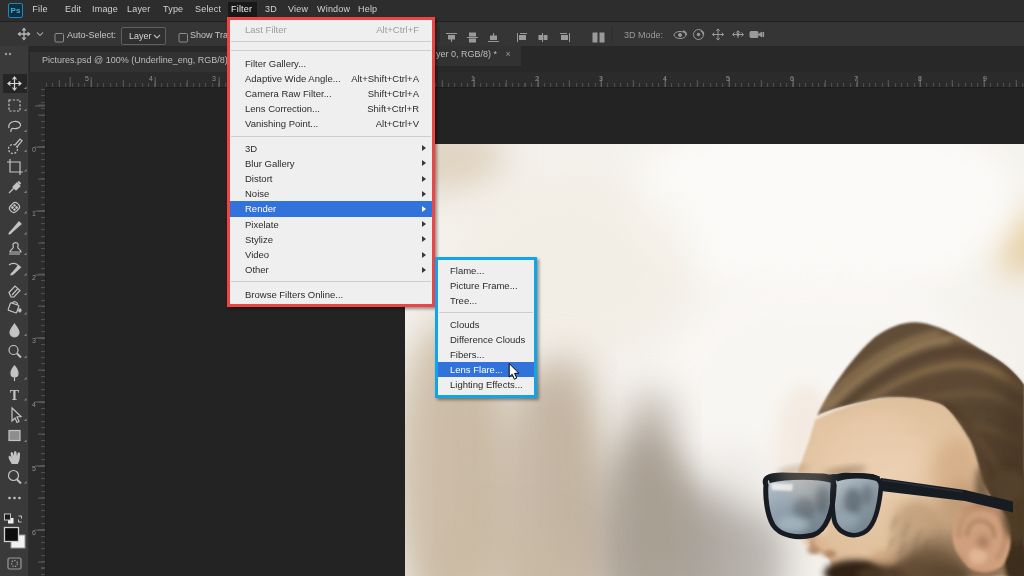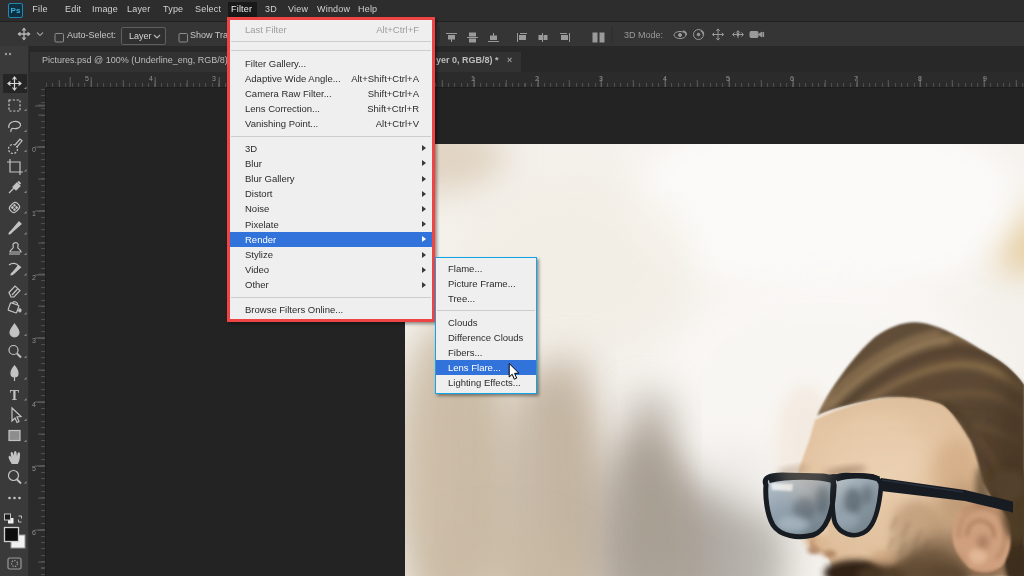--- a/index.html
+++ b/index.html
@@ -21,22 +21,22 @@
   #layerdd{position:absolute;left:121px;top:5px;width:43px;height:16px;background:#303030;
      border:1px solid #5f5f5f;border-radius:2px;color:#d5d5d5;font-size:9px;line-height:16px;}
   
   #toolbar{left:0;top:46px;width:29px;height:530px;background:#3a3a3a;
      border-right:1px solid #2e2e2e;box-sizing:border-box;z-index:4;}
   #toolsel{position:absolute;left:3px;top:27.5px;width:24px;height:19px;background:#252525;}
   
   #tabbar{left:29px;top:46px;width:995px;height:26px;background:#282828;z-index:3;}
   #tab1{position:absolute;left:1px;top:6px;width:404px;height:20px;background:#323232;
      color:#bdbdbd;font-size:9px;line-height:17px;white-space:nowrap;overflow:hidden;}
-  #tab2{position:absolute;left:406px;top:6px;width:86px;height:20px;background:#323232;
-     color:#bdbdbd;font-size:9px;line-height:17px;white-space:nowrap;overflow:hidden;font-weight:bold;}
+  #tab2{position:absolute;left:406px;top:0;width:86px;height:20px;background:#323232;
+     color:#bdbdbd;font-size:9px;line-height:17px;white-space:nowrap;overflow:hidden;}
   
   #corner{left:29px;top:72px;width:17px;height:16px;background:#2b2b2b;}
   #hruler{left:46px;top:72px;width:978px;height:16px;background:#2b2b2b;
      border-bottom:1px solid #1d1d1d;box-sizing:border-box;}
   #hticks{position:absolute;left:0;top:0;width:978px;height:15px;
      background-image:
        repeating-linear-gradient(90deg,#616161 0 1px,transparent 1px 63.8px),
        repeating-linear-gradient(90deg,#585858 0 1px,transparent 1px 31.9px),
        repeating-linear-gradient(90deg,#505050 0 1px,transparent 1px 6.38px);
      background-size:auto 10px,auto 7px,auto 4px;
@@ -63,21 +63,21 @@
      font-size:9.5px;color:#2b2b2b;padding:2px 0;}
   .mrow{height:15.2px;line-height:15.2px;position:relative;padding-left:15px;}
   .mrow .sc{position:absolute;right:13px;top:0;}
   .mrow .ar{position:absolute;right:6px;top:4.6px;width:0;height:0;
      border-left:4px solid #383838;border-top:3px solid transparent;border-bottom:3px solid transparent;}
   .msep{height:9.2px;position:relative;}
   .msep:after{content:"";position:absolute;left:1px;right:1px;top:4px;height:1px;background:#cdcdcd;}
   .dis{color:#9d9d9d;}
   .hl{background:#3273db;color:#fff;}
   .hl .ar{border-left-color:#fff;}
-  #smenu{left:435px;top:257px;width:102px;background:#efefef;border:1px solid #0ea5e9;
+  #smenu{left:435px;top:257px;width:102px;background:#efefef;border:3px solid #0ea5e9;
      box-shadow:2px 2px 3px rgba(0,0,0,.4);box-sizing:border-box;z-index:41;
      font-size:9.5px;color:#2b2b2b;padding:3px 0;}
   .srow{height:15px;line-height:15px;padding-left:12px;}
   #cursor{left:508px;top:363px;z-index:50;}
 </style>
 </head>
 <body>
 
 <div class="abs" id="canvas">
   <div id="photo">
@@ -497,26 +497,25 @@
   <div class="mrow dis">Last Filter<span class="sc">Alt+Ctrl+F</span></div>
   <div class="msep"></div>
   <div class="msep"></div>
   <div class="mrow">Filter Gallery...</div>
   <div class="mrow">Adaptive Wide Angle...<span class="sc">Alt+Shift+Ctrl+A</span></div>
   <div class="mrow">Camera Raw Filter...<span class="sc">Shift+Ctrl+A</span></div>
   <div class="mrow">Lens Correction...<span class="sc">Shift+Ctrl+R</span></div>
   <div class="mrow">Vanishing Point...<span class="sc">Alt+Ctrl+V</span></div>
   <div class="msep"></div>
   <div class="mrow">3D<span class="ar"></span></div>
-  <div class="mrow">Blur<span class="ar"></span></div>
   <div class="mrow">Blur Gallery<span class="ar"></span></div>
   <div class="mrow">Distort<span class="ar"></span></div>
   <div class="mrow">Noise<span class="ar"></span></div>
+  <div class="mrow hl">Render<span class="ar"></span></div>
   <div class="mrow">Pixelate<span class="ar"></span></div>
-  <div class="mrow hl">Render<span class="ar"></span></div>
   <div class="mrow">Stylize<span class="ar"></span></div>
   <div class="mrow">Video<span class="ar"></span></div>
   <div class="mrow">Other<span class="ar"></span></div>
   <div class="msep"></div>
   <div class="mrow">Browse Filters Online...</div>
 </div>
 
 <div class="abs" id="smenu">
   <div class="srow">Flame...</div>
   <div class="srow">Picture Frame...</div>

